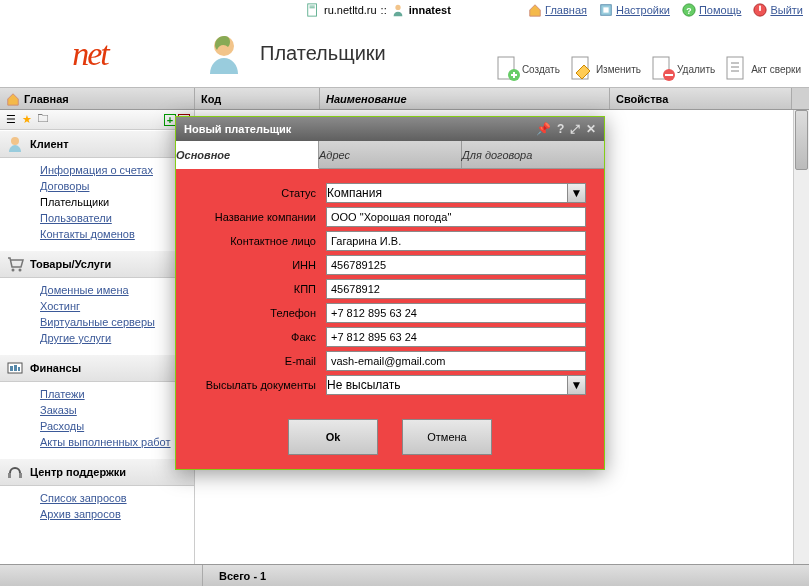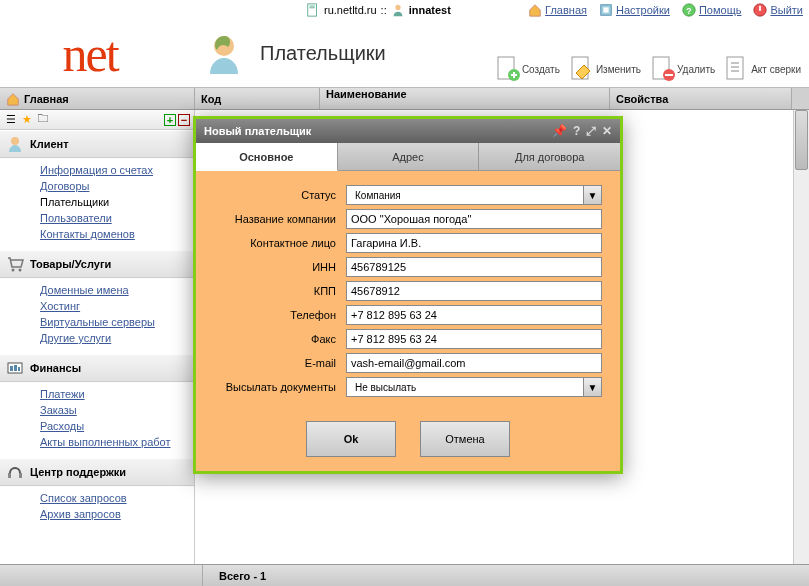--- a/index.html
+++ b/index.html
@@ -9,32 +9,32 @@
   
   .topbar { height: 20px; background: #fff; display: flex; align-items: center; padding: 8px 6px; font-size: 11px; }
   .topbar .crumb { margin-left: 300px; display:flex; align-items:center; gap:4px;}
   .topbar .menu { margin-left: auto; display: flex; gap: 12px; align-items:center;}
   .topbar .menu .mi { display:flex; align-items:center; gap:3px; }
   .topbar svg, .topbar .ico { width:14px; height:14px; }
   
   
   .header { height: 68px; display: flex; align-items: center; position: relative; border-bottom: 1px solid #bbb; }
   .logo { width: 160px; height: 60px; margin-left: 10px; display:flex; align-items:center; justify-content:center; }
-  .logo-text { font-family: 'Brush Script MT', cursive; font-size: 50px; color: #e23a0c; font-weight: 500; letter-spacing:-2px;}
+  .logo-text { font-family: 'Brush Script MT', cursive; font-style: italic; font-size: 34px; color: #e23a0c; font-weight: 500; letter-spacing:-2px;}
   .head-icon { width:48px; height:48px; margin-left:30px; }
   .page-title { font-size: 20px; margin-left: 12px; color: #333; }
   .actions { position:absolute; right:8px; bottom:4px; display:flex; gap:8px; }
   .actions .act { display:flex; align-items:center; font-size:10px; color:#444; cursor:pointer;}
   .actions .act svg { width:28px; height:28px; }
   
   
   .colhdr { height: 22px; background: linear-gradient(#e0e0e0,#c8c8c8); display:flex; border-bottom:1px solid #999; font-weight:bold; font-size:11px;}
   .colhdr .c1 { width:195px; display:flex; align-items:center; padding-left:6px; border-right:1px solid #aaa; gap:4px;}
   .colhdr .c2 { width:125px; display:flex; align-items:center; padding-left:6px; border-right:1px solid #aaa;}
-  .colhdr .c3 { width:290px; display:flex; padding-left:6px; border-right:1px solid #aaa;}
+  .colhdr .c3 { width:290px; display:flex; align-items:center; padding-left:6px; border-right:1px solid #aaa;font-style:italic;}
   .colhdr .c4 { flex:1; display:flex; align-items:center; padding-left:6px;}
   .colhdr .c5 { width:18px; background:#d0d0d0; border-left:1px solid #aaa;}
   .home-ico { width:14px; height:14px; }
   
   
   .body { display:flex; height: 454px; }
   .sidebar { width:195px; border-right:1px solid #ccc; overflow:hidden; }
   .side-tool { height:20px; background:linear-gradient(#fafafa,#e8e8e8); border-bottom:1px solid #ccc; display:flex; align-items:center; padding:0 4px; gap:2px;}
   .side-tool .t { width:14px; height:14px; display:flex; align-items:center; justify-content:center; font-size:11px; cursor:pointer;}
   .side-tool .spacer{ flex:1;}
@@ -48,34 +48,34 @@
   .items .it a { color:#3b5998; }
   .items .it.active { text-decoration:none; color:#000; }
   .items .it.active span{ text-decoration:none; color:#000;}
   
   .main { flex:1; position:relative; background:#fff; display:flex; flex-direction:column;}
   .main-content { flex:1; position:relative; }
   .main-scroll { position:absolute; right:0; top:0; bottom:0; width:16px; background:#eee; border-left:1px solid #ccc;}
   .main-scroll .thumb { position:absolute; top:0; left:1px; right:1px; height:60px; background:linear-gradient(#ddd,#bbb); border:1px solid #999; border-radius:2px;}
   
   
-  .dialog { position:absolute; left:193px; top:116px; width:430px; background:#fdba74; border:3px solid #84cc16; box-shadow:0 4px 20px rgba(0,0,0,.4); z-index:100;}
+  .dialog { position:absolute; left:175px; top:116px; width:430px; background:#ef4444; border:1px solid #84cc16; box-shadow:0 4px 20px rgba(0,0,0,.4); z-index:100;}
   .dlg-title { height:24px; background:linear-gradient(180deg,#8a8a8a,#5f5f5f); color:#fff; font-weight:bold; font-size:11px; display:flex; align-items:center; padding:0 8px;}
   .dlg-title .tbtns{ margin-left:auto; display:flex; gap:6px; color:#ddd; font-size:12px;}
   .dlg-title .tbtns span{ cursor:pointer; }
   .tabs { height:28px; display:flex; background:linear-gradient(#d5d5d5,#bcbcbc); border-bottom:1px solid #999;}
-  .tabs .tab { flex:1; display:flex; align-items:center; justify-content:center; border-right:1px solid #999; font-size:11px; cursor:pointer; color:#333;}
+  .tabs .tab { flex:1; display:flex; align-items:center; justify-content:flex-start; border-right:1px solid #999; font-size:11px; cursor:pointer; color:#333;font-style:italic;}
   .tabs .tab:last-child{ border-right:none;}
   .tabs .tab.active{ background:#fff; font-weight:bold; border-bottom:1px solid #fff; margin-bottom:-1px;}
   .form { padding:14px 18px 10px 10px; }
   .row { display:flex; align-items:center; margin-bottom:4px;}
   .row label { width:140px; text-align:right; padding-right:10px; font-size:11px; color:#000;}
   .row .field { flex:1; }
   .row input[type=text]{ width:100%; height:20px; border:1px solid #8a8a8a; padding:0 4px; font-size:11px;}
-  .sel { width:100%; height:20px; border:1px solid #8a8a8a; display:flex; align-items:center; padding:0 8px; font-size:10px; background:#fff; position:relative;}
+  .sel { width:100%; height:20px; border:1px solid #8a8a8a; display:flex; align-items:center; padding:0 0; font-size:12px; background:#fff; position:relative;}
   .sel .arr { position:absolute; right:0; top:0; width:18px; height:18px; background:linear-gradient(#eee,#ccc); border-left:1px solid #8a8a8a; display:flex; align-items:center; justify-content:center;}
   .btns { display:flex; justify-content:center; gap:24px; padding:10px 0 14px;}
   .btns button{ width:90px; height:36px; background:linear-gradient(#e8e8e8,#c8c8c8); border:1px solid #888; font-size:11px; font-weight:bold; cursor:pointer;}
   
   
   .status { height:22px; background:linear-gradient(#e0e0e0,#c8c8c8); border-top:1px solid #999; display:flex; align-items:center; padding:0 8px; font-weight:bold; font-size:11px;}
   .status .sep{ width:16px;}
   .status-left { width:195px; border-right:1px solid #aaa; height:100%;}
 </style>
 </head>

